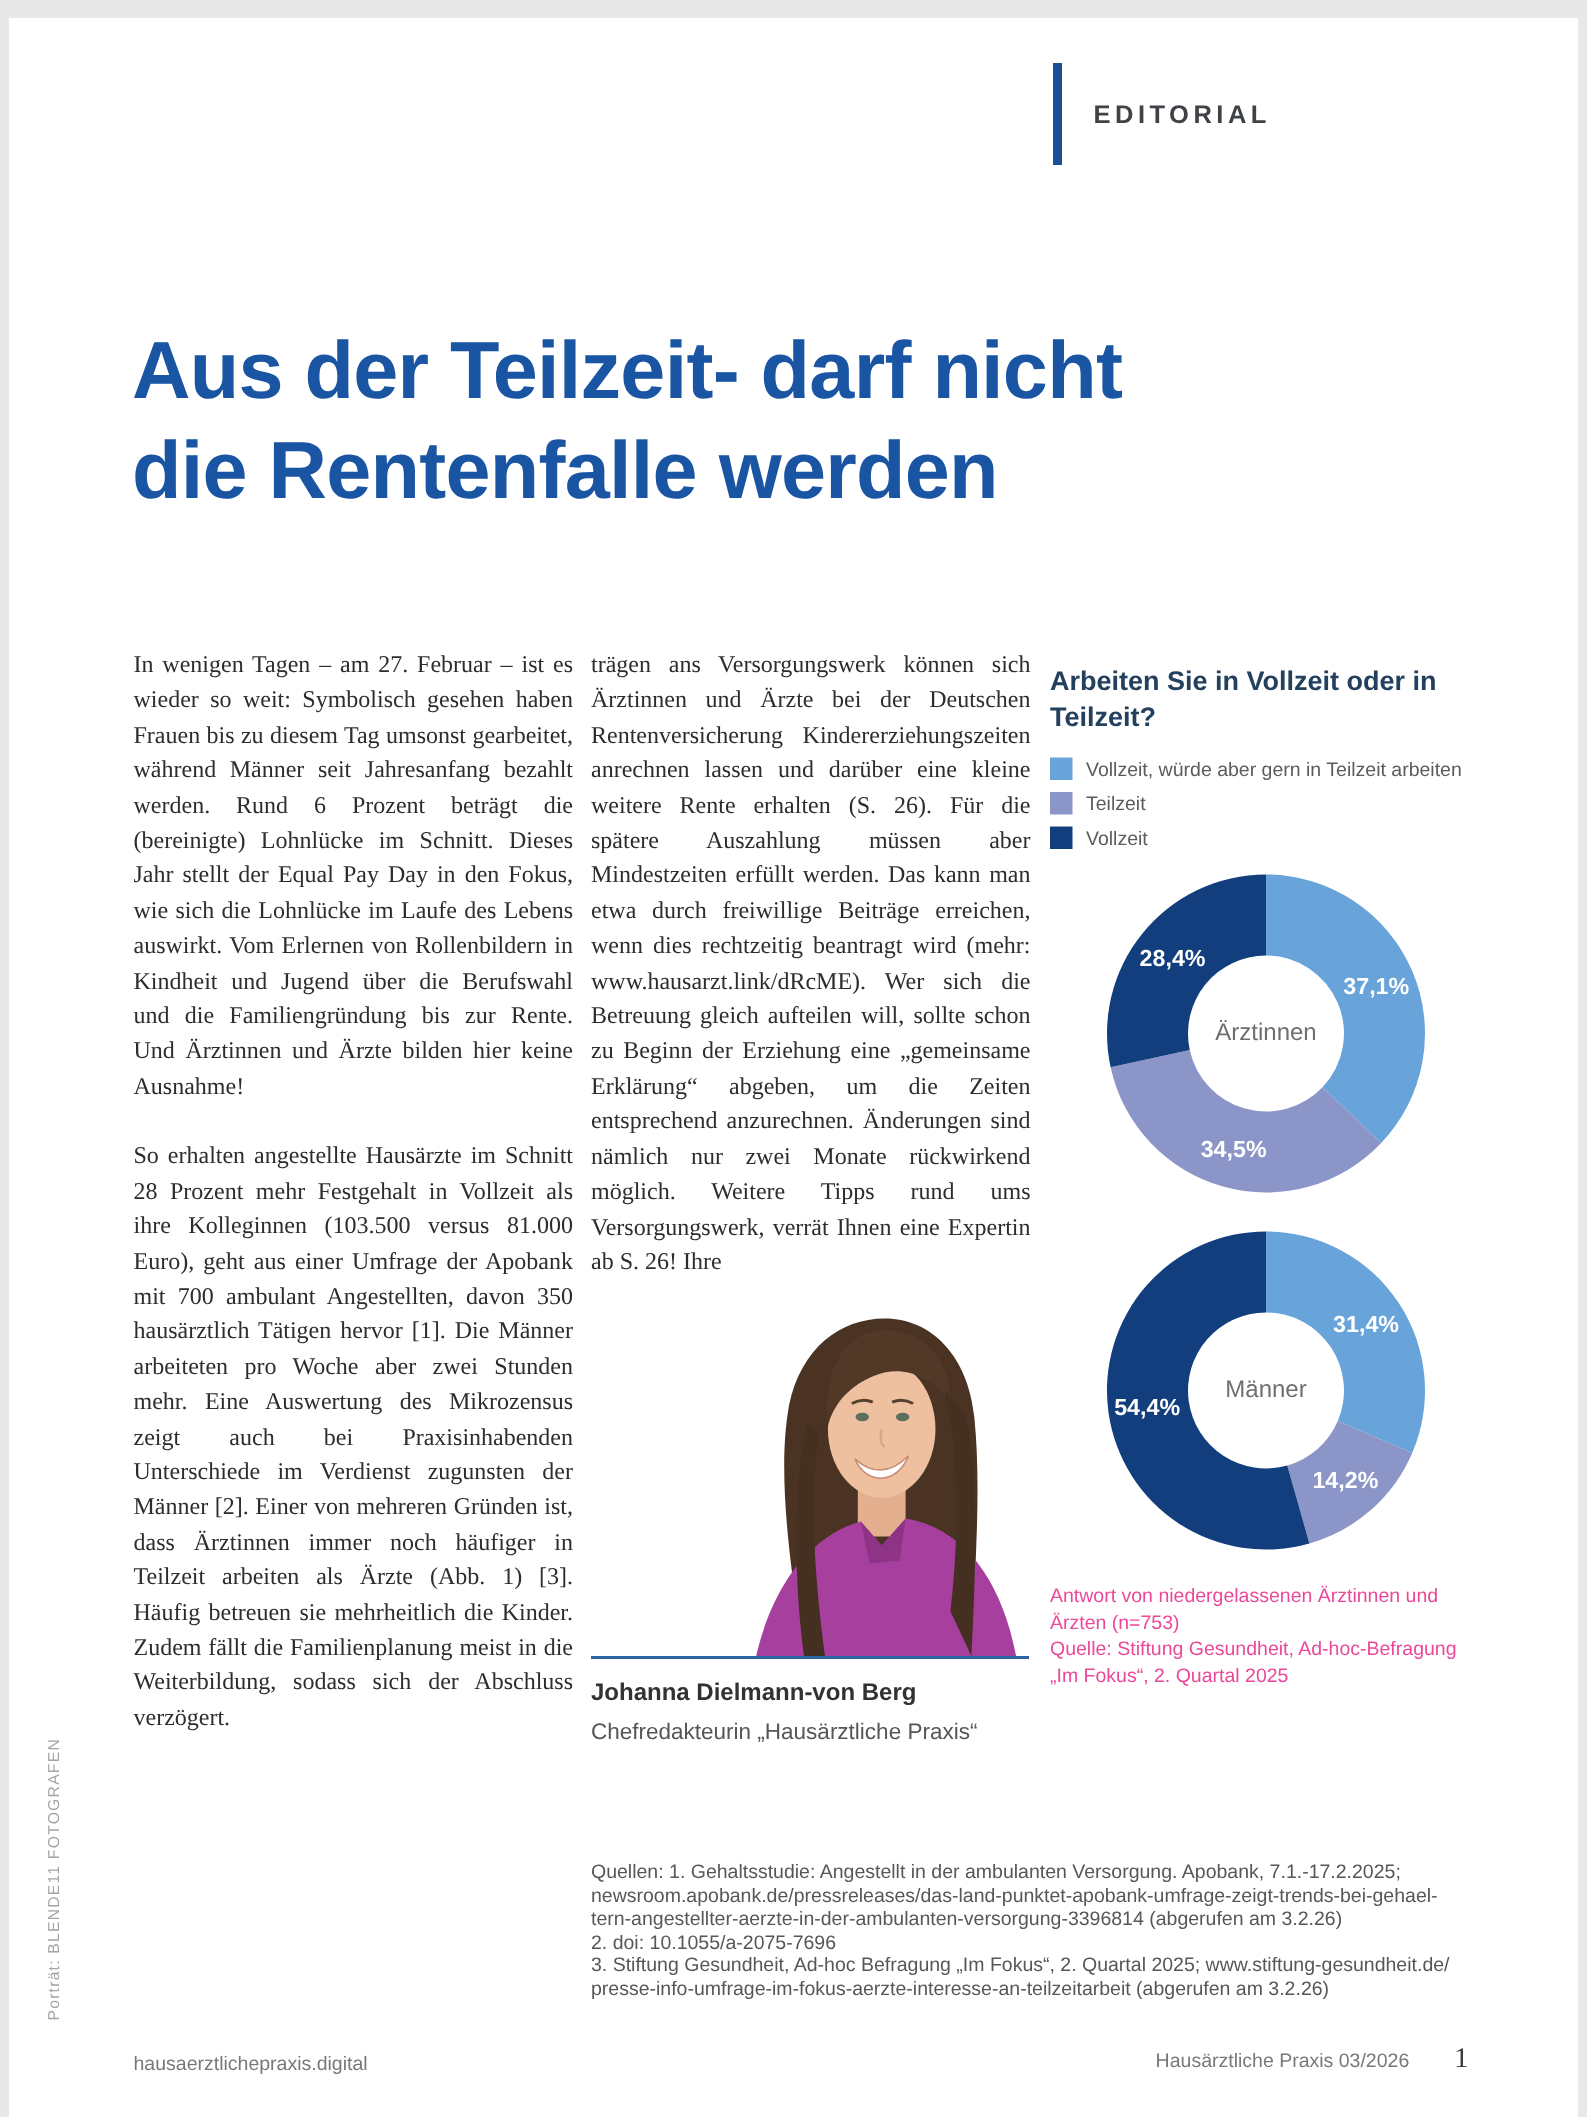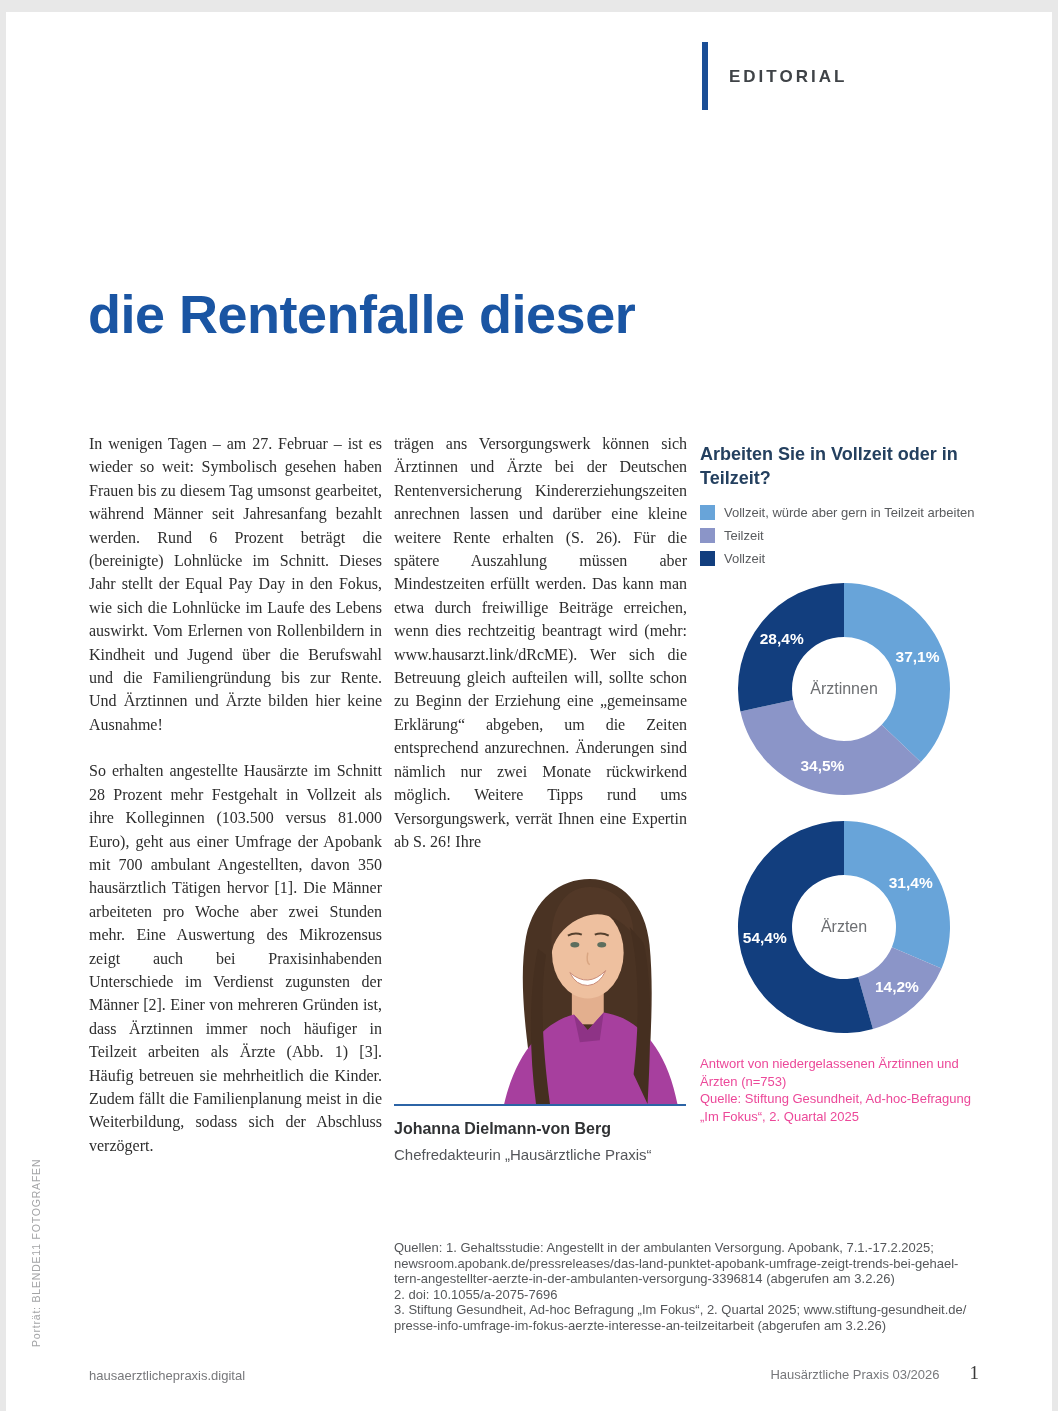--- a/index.html
+++ b/index.html
@@ -60,22 +60,22 @@
     font-size:10.5px;letter-spacing:0.8px;color:#a3a4a6;white-space:nowrap;}
 </style>
 </head>
 <body>
 
 <div class="page">
 
   <div class="kicker-bar"></div>
   <div class="kicker">EDITORIAL</div>
 
-  <h1 class="headline"><br>
-    <span>die Rentenfalle dieser</span></h1>
+  <h1 class="headline"><span>Aus der Teilzeit- darf nicht</span><br>
+    <span>die Rentenfalle werden</span></h1>
 
   <div class="col col-1">
     <p>In wenigen Tagen – am 27. Februar – ist es wieder so weit: Symbolisch gesehen haben Frauen bis zu diesem Tag umsonst gearbeitet, während Männer seit Jahresanfang bezahlt werden. Rund 6 Prozent beträgt die (bereinigte) Lohnlücke im Schnitt. Dieses Jahr stellt der Equal Pay Day in den Fokus, wie sich die Lohnlücke im Laufe des Lebens auswirkt. Vom Erlernen von Rollenbildern in Kindheit und Jugend über die Berufswahl und die Familiengründung bis zur Rente. Und Ärztinnen und Ärzte bilden hier keine Ausnahme!</p>
     <p>So erhalten angestellte Hausärzte im Schnitt 28 Prozent mehr Festgehalt in Vollzeit als ihre Kolleginnen (103.500 versus 81.000 Euro), geht aus einer Umfrage der Apobank mit 700 ambulant Angestellten, davon 350 hausärztlich Tätigen hervor [1]. Die Männer arbeiteten pro Woche aber zwei Stunden mehr. Eine Auswertung des Mikrozensus zeigt auch bei Praxisinhabenden Unterschiede im Verdienst zugunsten der Männer [2]. Einer von mehreren Gründen ist, dass Ärztinnen immer noch häufiger in Teilzeit arbeiten als Ärzte (Abb. 1) [3]. Häufig betreuen sie mehrheitlich die Kinder. Zudem fällt die Familienplanung meist in die Weiterbildung, sodass sich der Abschluss verzögert.</p>
   </div>
 
   <div class="col col-2">
     <p>trägen ans Versorgungswerk können sich Ärztinnen und Ärzte bei der Deutschen Rentenversicherung Kindererziehungszeiten anrechnen lassen und darüber eine kleine weitere Rente erhalten (S. 26). Für die spätere Auszahlung müssen aber Mindestzeiten erfüllt werden. Das kann man etwa durch freiwillige Beiträge erreichen, wenn dies rechtzeitig beantragt wird (mehr: www.hausarzt.link/dRcME). Wer sich die Betreuung gleich aufteilen will, sollte schon zu Beginn der Erziehung eine „gemeinsame Erklärung“ abgeben, um die Zeiten entsprechend anzurechnen. Änderungen sind nämlich nur zwei Monate rückwirkend möglich. Weitere Tipps rund ums Versorgungswerk, verrät Ihnen eine Expertin ab S. 26! Ihre</p>
   </div>
 
@@ -111,21 +111,21 @@
 
     <div class="donut donut-2">
         <svg width="224" height="224" viewBox="0 0 224 224">
           <path d="M112.00,6.00 A106,106 0 0 1 209.54,153.49 L159.85,132.35 A52,52 0 0 0 112.00,60.00 Z" fill="#68a4d9"></path>
           <text x="178.7262746890537" y="72.86833034972557" text-anchor="middle" class="donut-label">31,4%</text>
           <path d="M209.54,153.49 A106,106 0 0 1 140.93,213.97 L126.19,162.03 A52,52 0 0 0 159.85,132.35 Z" fill="#8b95c8"></path>
           <text x="164.90494922589215" y="177.00888557043677" text-anchor="middle" class="donut-label">14,2%</text>
           <path d="M140.93,213.97 A106,106 0 1 1 112.00,6.00 L112.00,60.00 A52,52 0 1 0 126.19,162.03 Z" fill="#123e7e"></path>
           <text x="32.7630859442679" y="128.0232232547711" text-anchor="middle" class="donut-label">54,4%</text>
         </svg>
-      <div class="donut-center">Ärzten</div>
+      <div class="donut-center">Männer</div>
     </div>
 
     <p class="chart-note">Antwort von niedergelassenen Ärztinnen und
 Ärzten (n=753)
 Quelle: Stiftung Gesundheit, Ad-hoc-Befragung
 „Im Fokus“, 2. Quartal 2025</p>
   </div>
 
   <div class="photo-wrap">
     <svg width="292" height="239" viewBox="0 0 292 240">

